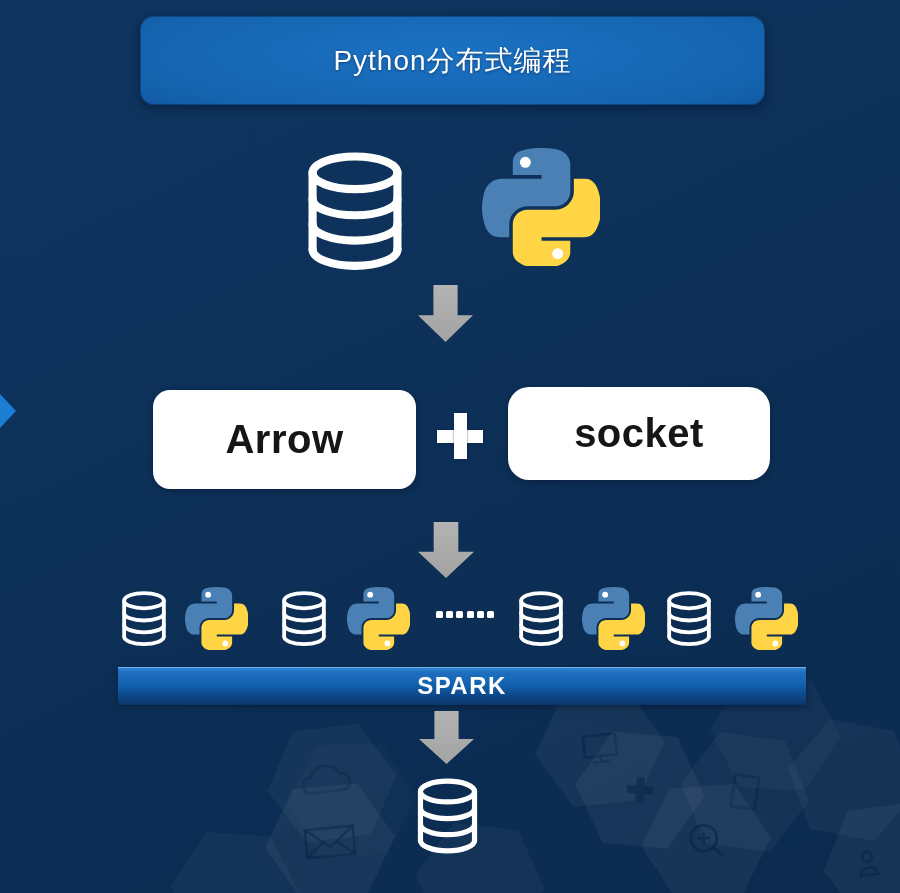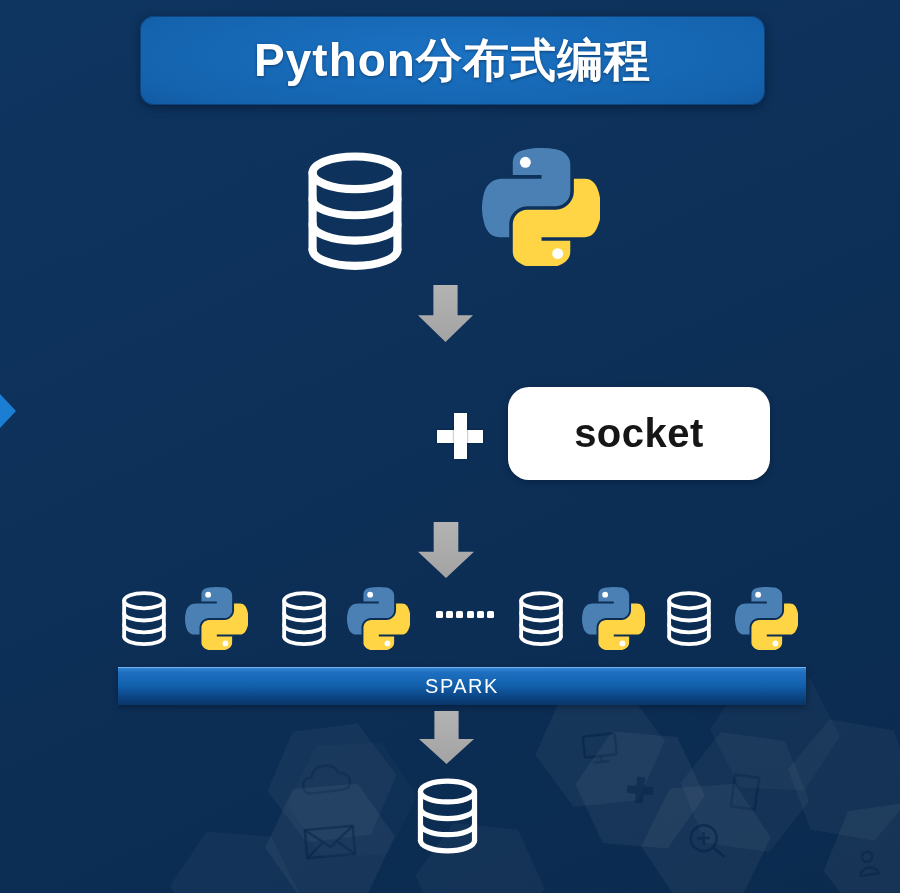--- a/index.html
+++ b/index.html
@@ -10,21 +10,21 @@
   }
   .abs{position:absolute;}
   
   .banner{
     left:140px;top:16px;width:625px;height:89px;border-radius:14px;
     background:radial-gradient(140% 190% at 50% 42%, #1b72c3 0%, #1463ae 38%, #0e4385 68%, #092c58 100%);
     box-shadow:0 3px 10px rgba(2,10,30,.45), inset 0 0 0 1px rgba(10,40,80,.5);
     display:flex;align-items:center;justify-content:center;
   }
   .banner span{
-    color:#fff;font-size:46px;font-weight:700;letter-spacing:1px;
+    color:#fff;font-size:28px;font-weight:400;letter-spacing:1px;
     text-shadow:0 1px 3px rgba(5,20,45,.5);
   }
   
   .g-arrow{
     background:linear-gradient(180deg,#b3b3b3 0%,#a3a3a3 100%);
     clip-path:polygon(28% 0%,72% 0%,72% 53%,100% 53%,50% 100%,0% 53%,28% 53%);
   }
   .a1{left:418px;top:285px;width:55px;height:57px;}
   .a2{left:418px;top:522px;width:56px;height:56px;}
   .a3{left:419px;top:711px;width:55px;height:53px;}
@@ -51,21 +51,21 @@
   
   .dots{left:436px;top:611px;width:58px;height:8px;display:flex;justify-content:space-between;}
   .dots i{width:7px;height:7px;background:#fff;border-radius:1.5px;}
   
   .spark{
     left:118px;top:667px;width:688px;height:38px;
     background:linear-gradient(180deg,#3b8ada 0%,#1e6fc0 14%,#1261ae 48%,#0c4586 78%,#093667 100%);
     box-shadow:inset 0 1px 0 rgba(160,210,255,.55), 0 2px 6px rgba(3,12,30,.4);
     display:flex;align-items:center;justify-content:center;
   }
-  .spark span{color:#fff;font-size:20px;font-weight:400;letter-spacing:1.5px;}
+  .spark span{color:#fff;font-size:24px;font-weight:700;letter-spacing:1.5px;}
   
   .hexes{left:0;top:660px;width:900px;height:233px;pointer-events:none;}
   .defs{position:absolute;width:0;height:0;overflow:hidden;}
 </style>
 </head>
 <body>
 
 <div class="stage">
 
   <svg class="defs" aria-hidden="true">
@@ -160,20 +160,23 @@
       <use href="#db-icon"></use>
     </svg>
   <svg class="abs" style="left:482px;top:148px;" width="118" height="118">
       <use href="#py-logo"></use>
     </svg>
 
   <div class="abs g-arrow a1"></div>
 
   <div class="abs pointer"></div>
 
+  <div class="abs white-box box-arrow">
+    <span>Arrow</span>
+  </div>
   <div class="abs plus" aria-label="+">
       <i class="ph"></i>
       <i class="pv"></i>
     </div>
   <div class="abs white-box box-socket">
     <span>socket</span>
   </div>
 
   <div class="abs g-arrow a2"></div>
 

